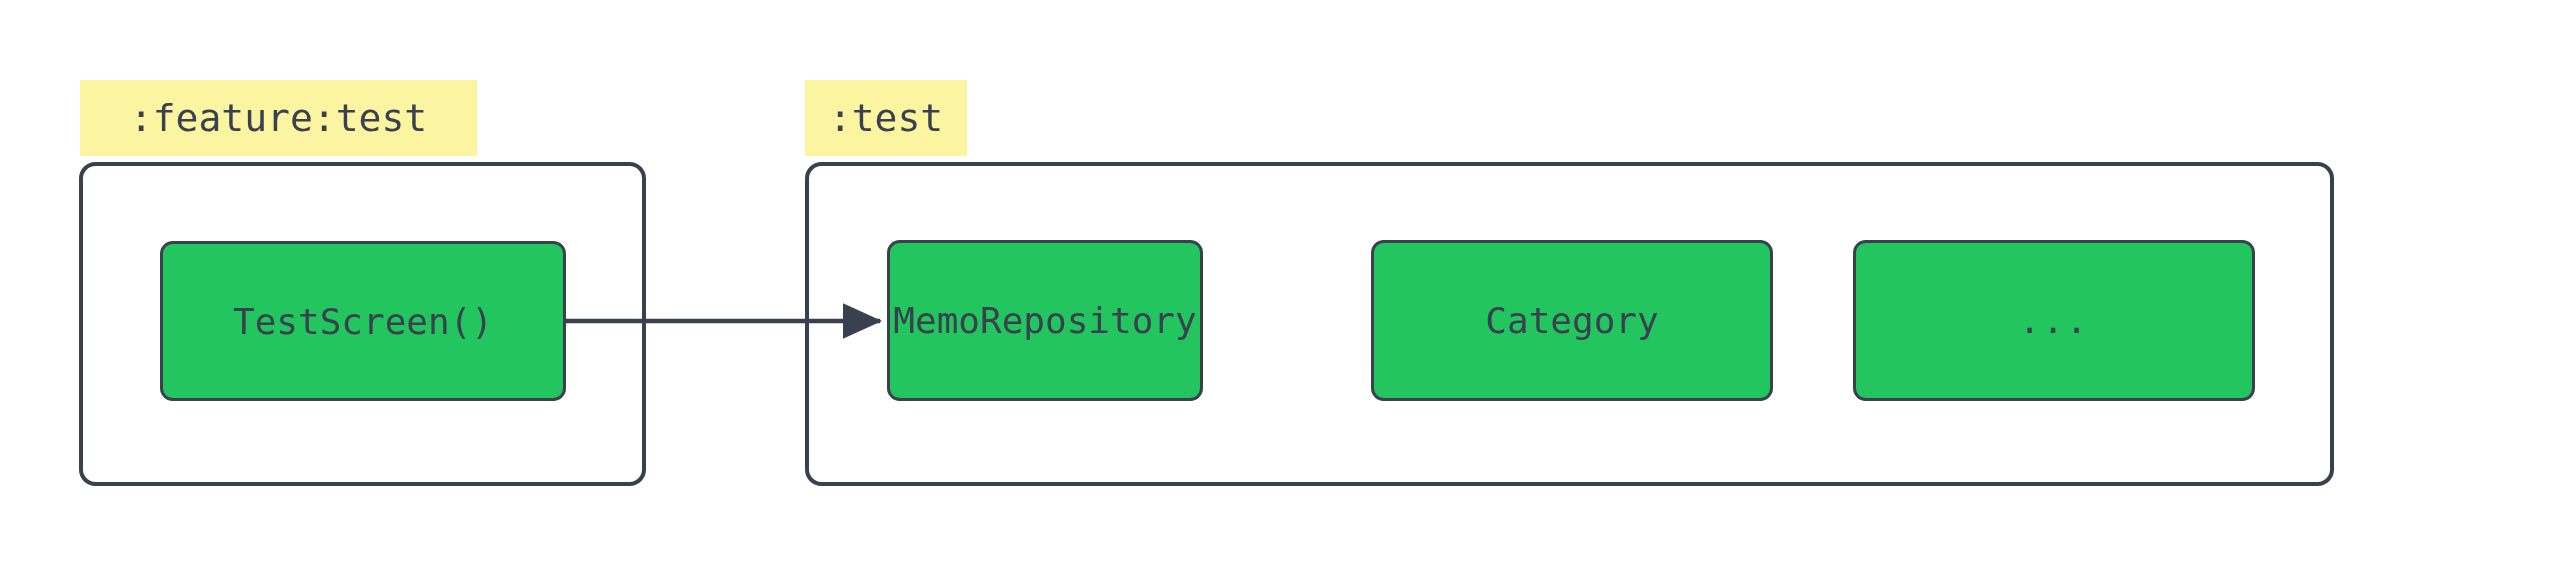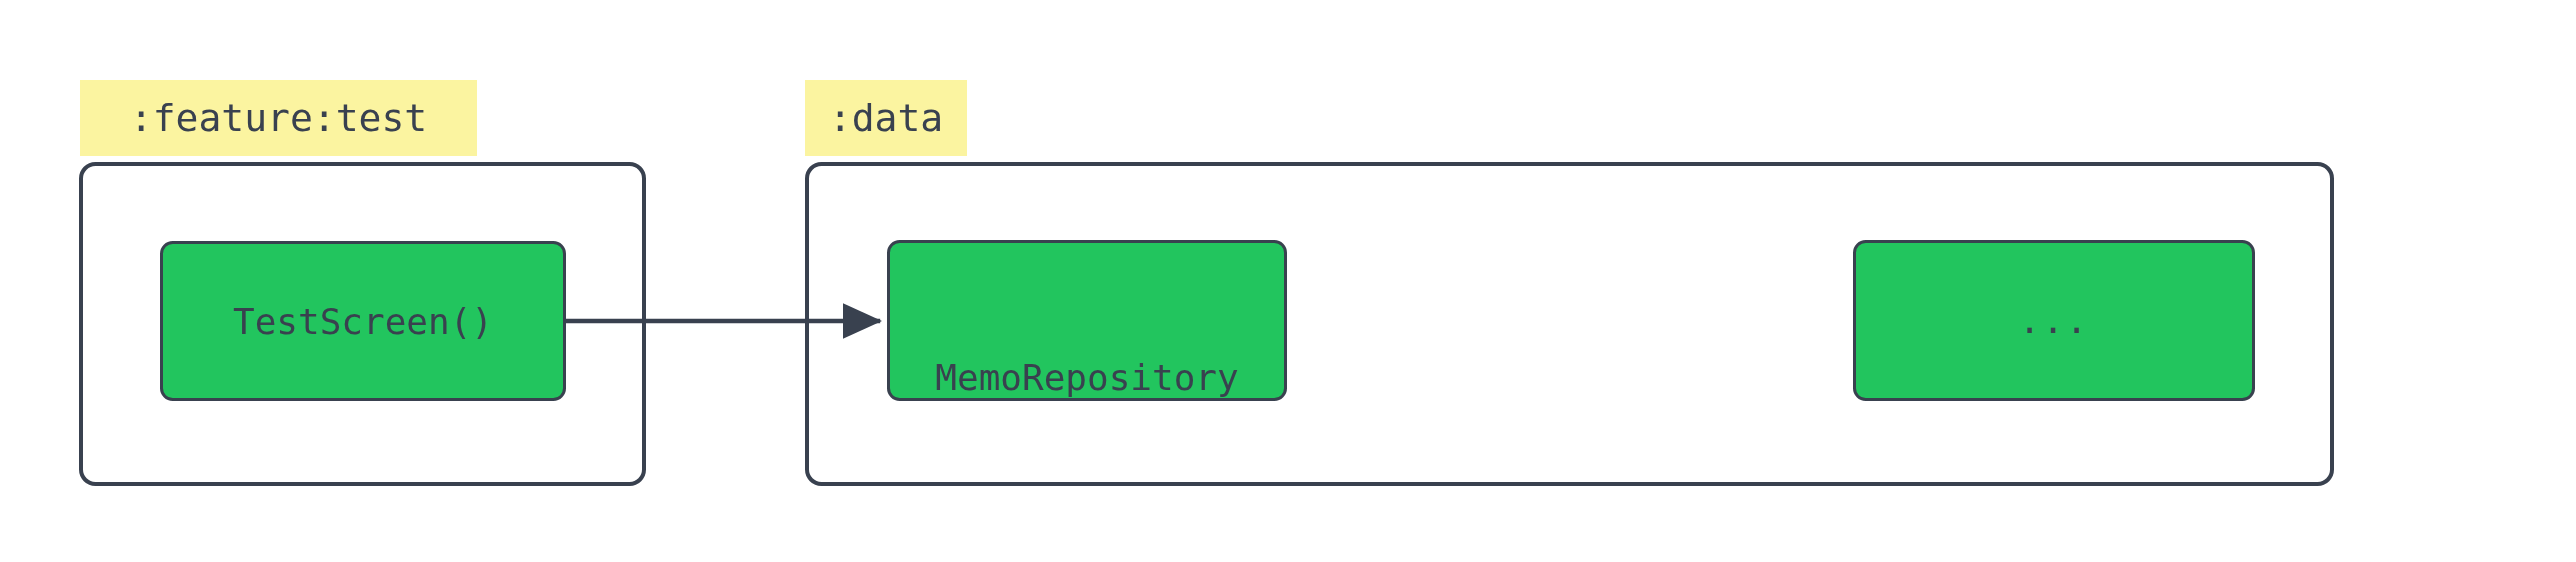--- a/index.html
+++ b/index.html
@@ -81,29 +81,32 @@
 
   <div class="module-label" style="left:80px; top:80px; width:397px; height:76px;">:feature:test</div>
 
   <div class="module" style="left:79px; top:162px; width:567px; height:324px;">
   </div>
 
   <div class="node" style="left:160px; top:241px; width:406px; height:160px;">
     <span class="node-label">TestScreen()</span>
   </div>
 
-  <div class="module-label" style="left:805px; top:80px; width:162px; height:76px;">:data</div>
+  <div class="module-label" style="left:805px; top:80px; width:162px; height:76px;">:test</div>
 
   <div class="module" style="left:805px; top:162px; width:1529px; height:324px;">
   </div>
 
-  <div class="node" style="left:887px; top:240px; width:400px; height:161px;align-items:flex-end;">
+  <div class="node" style="left:887px; top:240px; width:316px; height:161px;">
     <span class="node-label">MemoRepository</span>
   </div>
 
+  <div class="node" style="left:1371px; top:240px; width:402px; height:161px;">
+    <span class="node-label">Category</span>
+  </div>
 
   <div class="node" style="left:1853px; top:240px; width:402px; height:161px;">
     <span class="node-label ellipsis">...</span>
   </div>
 
   <svg class="edge-svg" viewBox="0 0 2833 619">
     <defs>
       <marker id="arrowhead" markerWidth="9" markerHeight="9" refX="8.2" refY="4.5" orient="auto" markerUnits="strokeWidth">
         <path d="M 0 0.6 L 8.6 4.5 L 0 8.4 z" fill="#39414f"></path>
       </marker>

